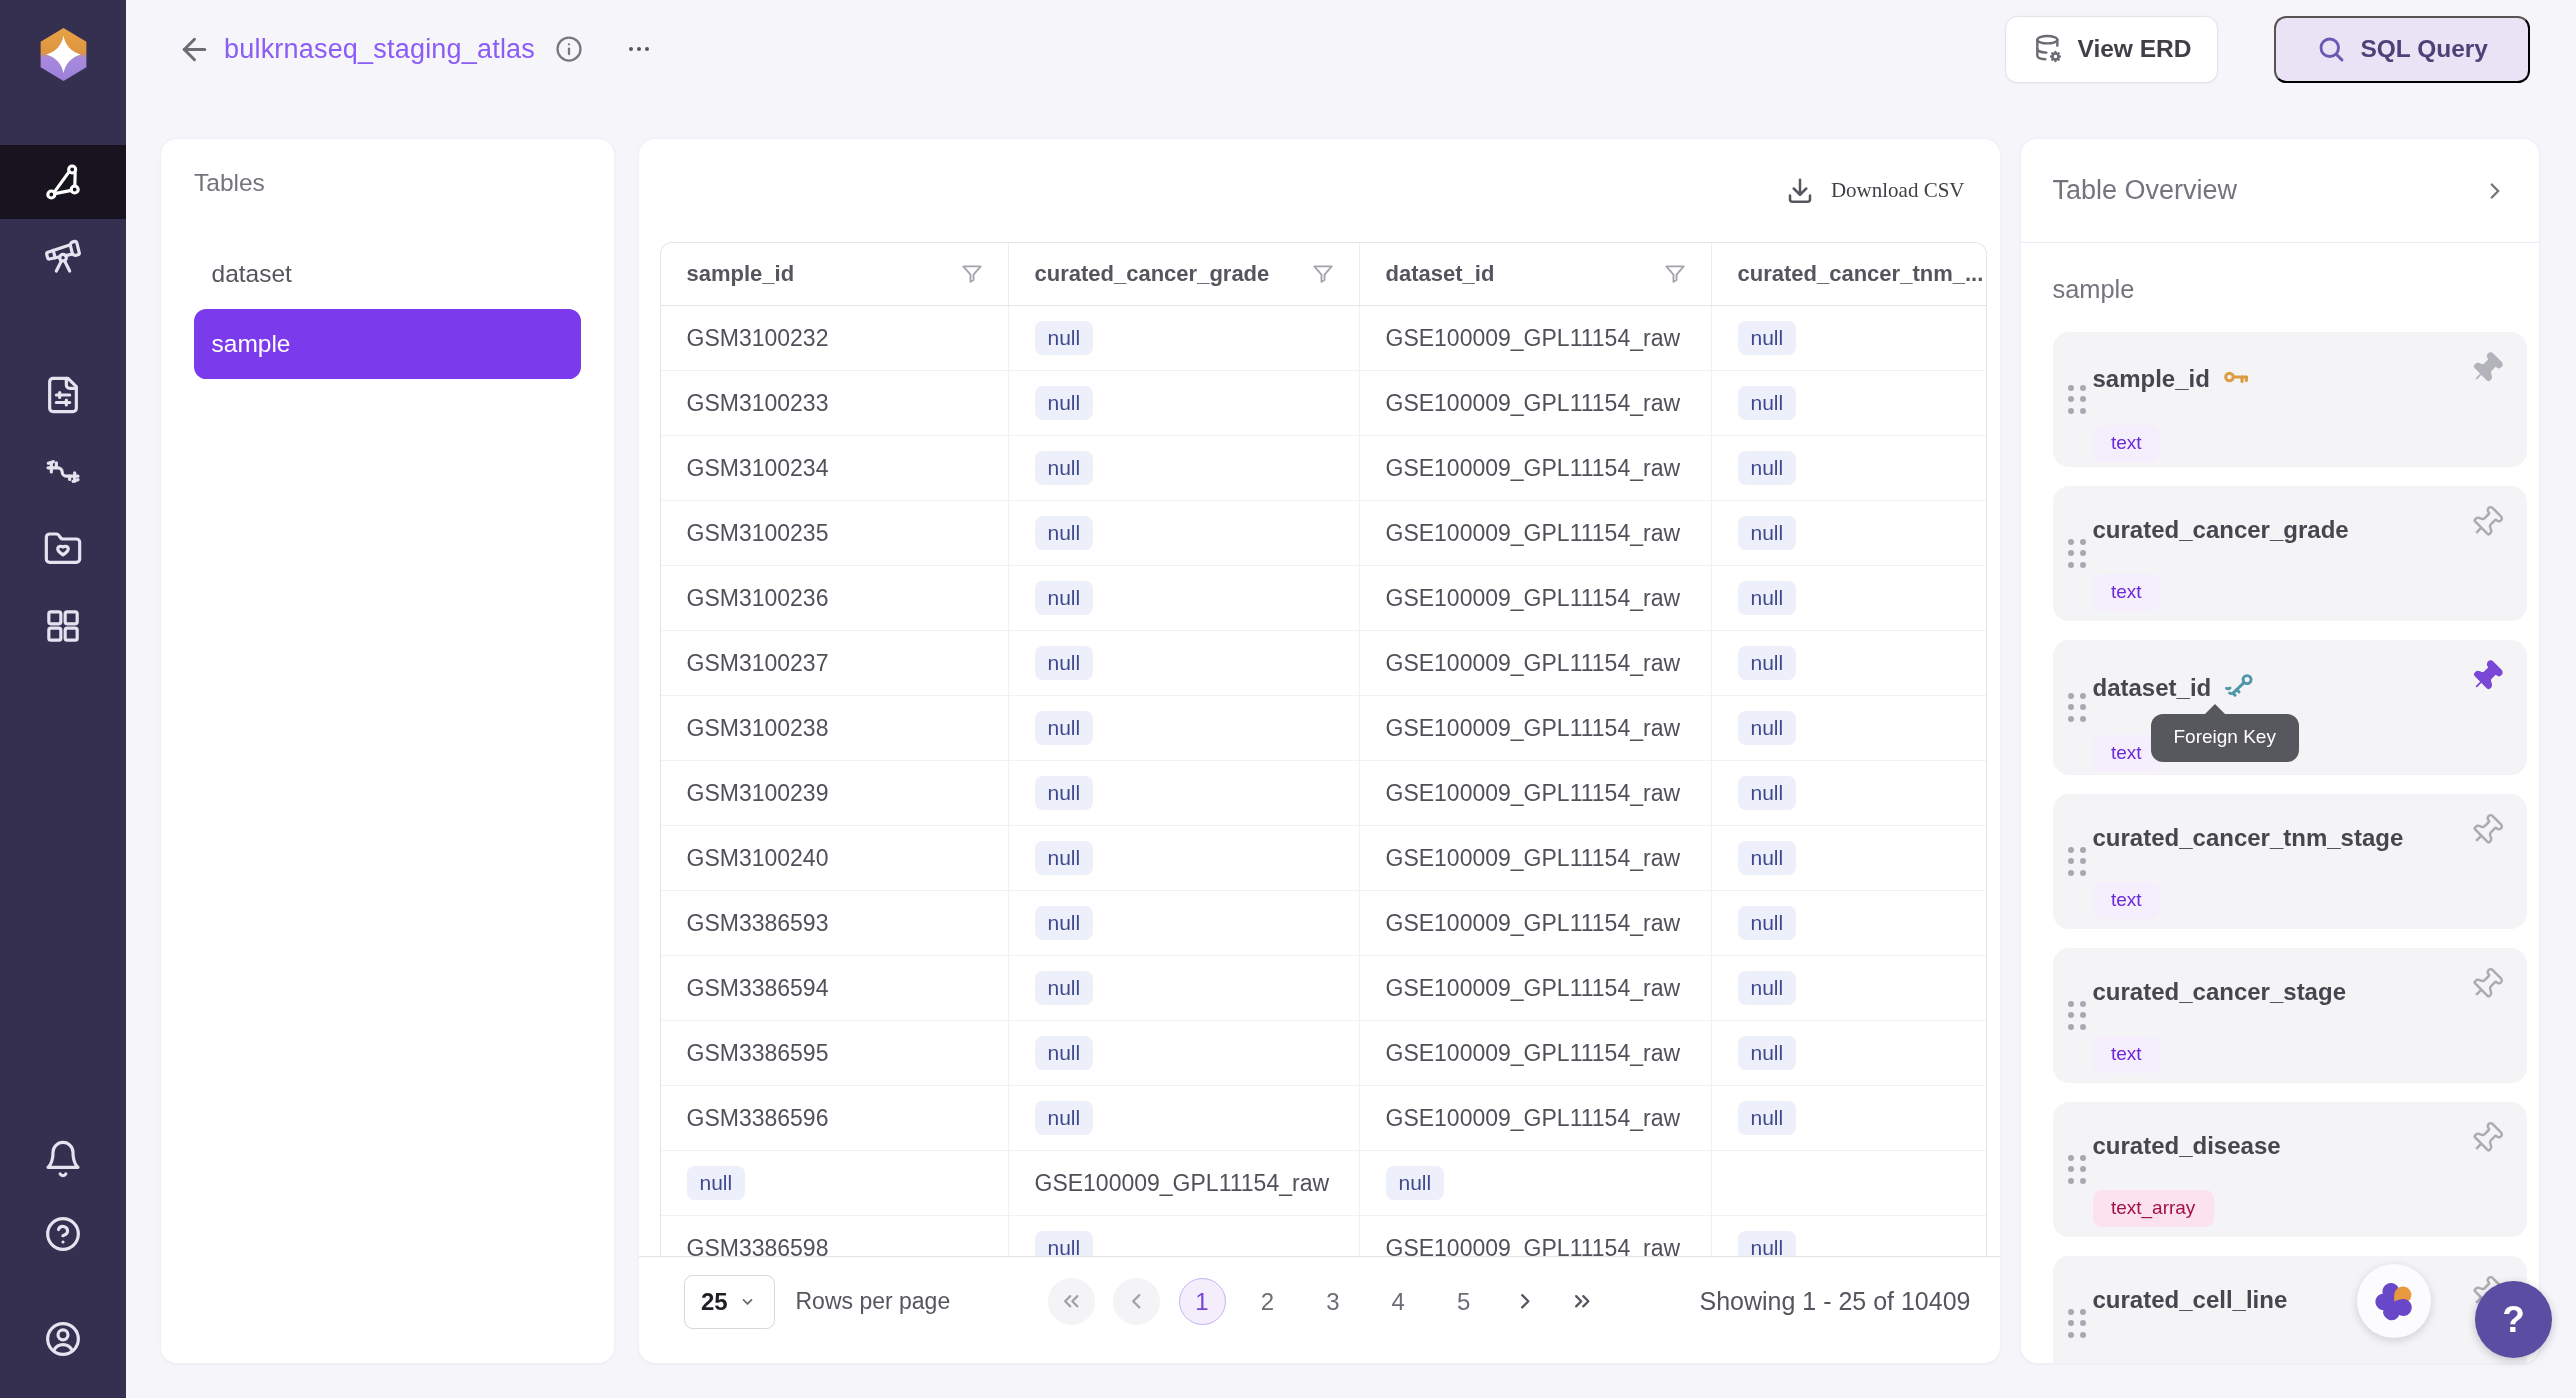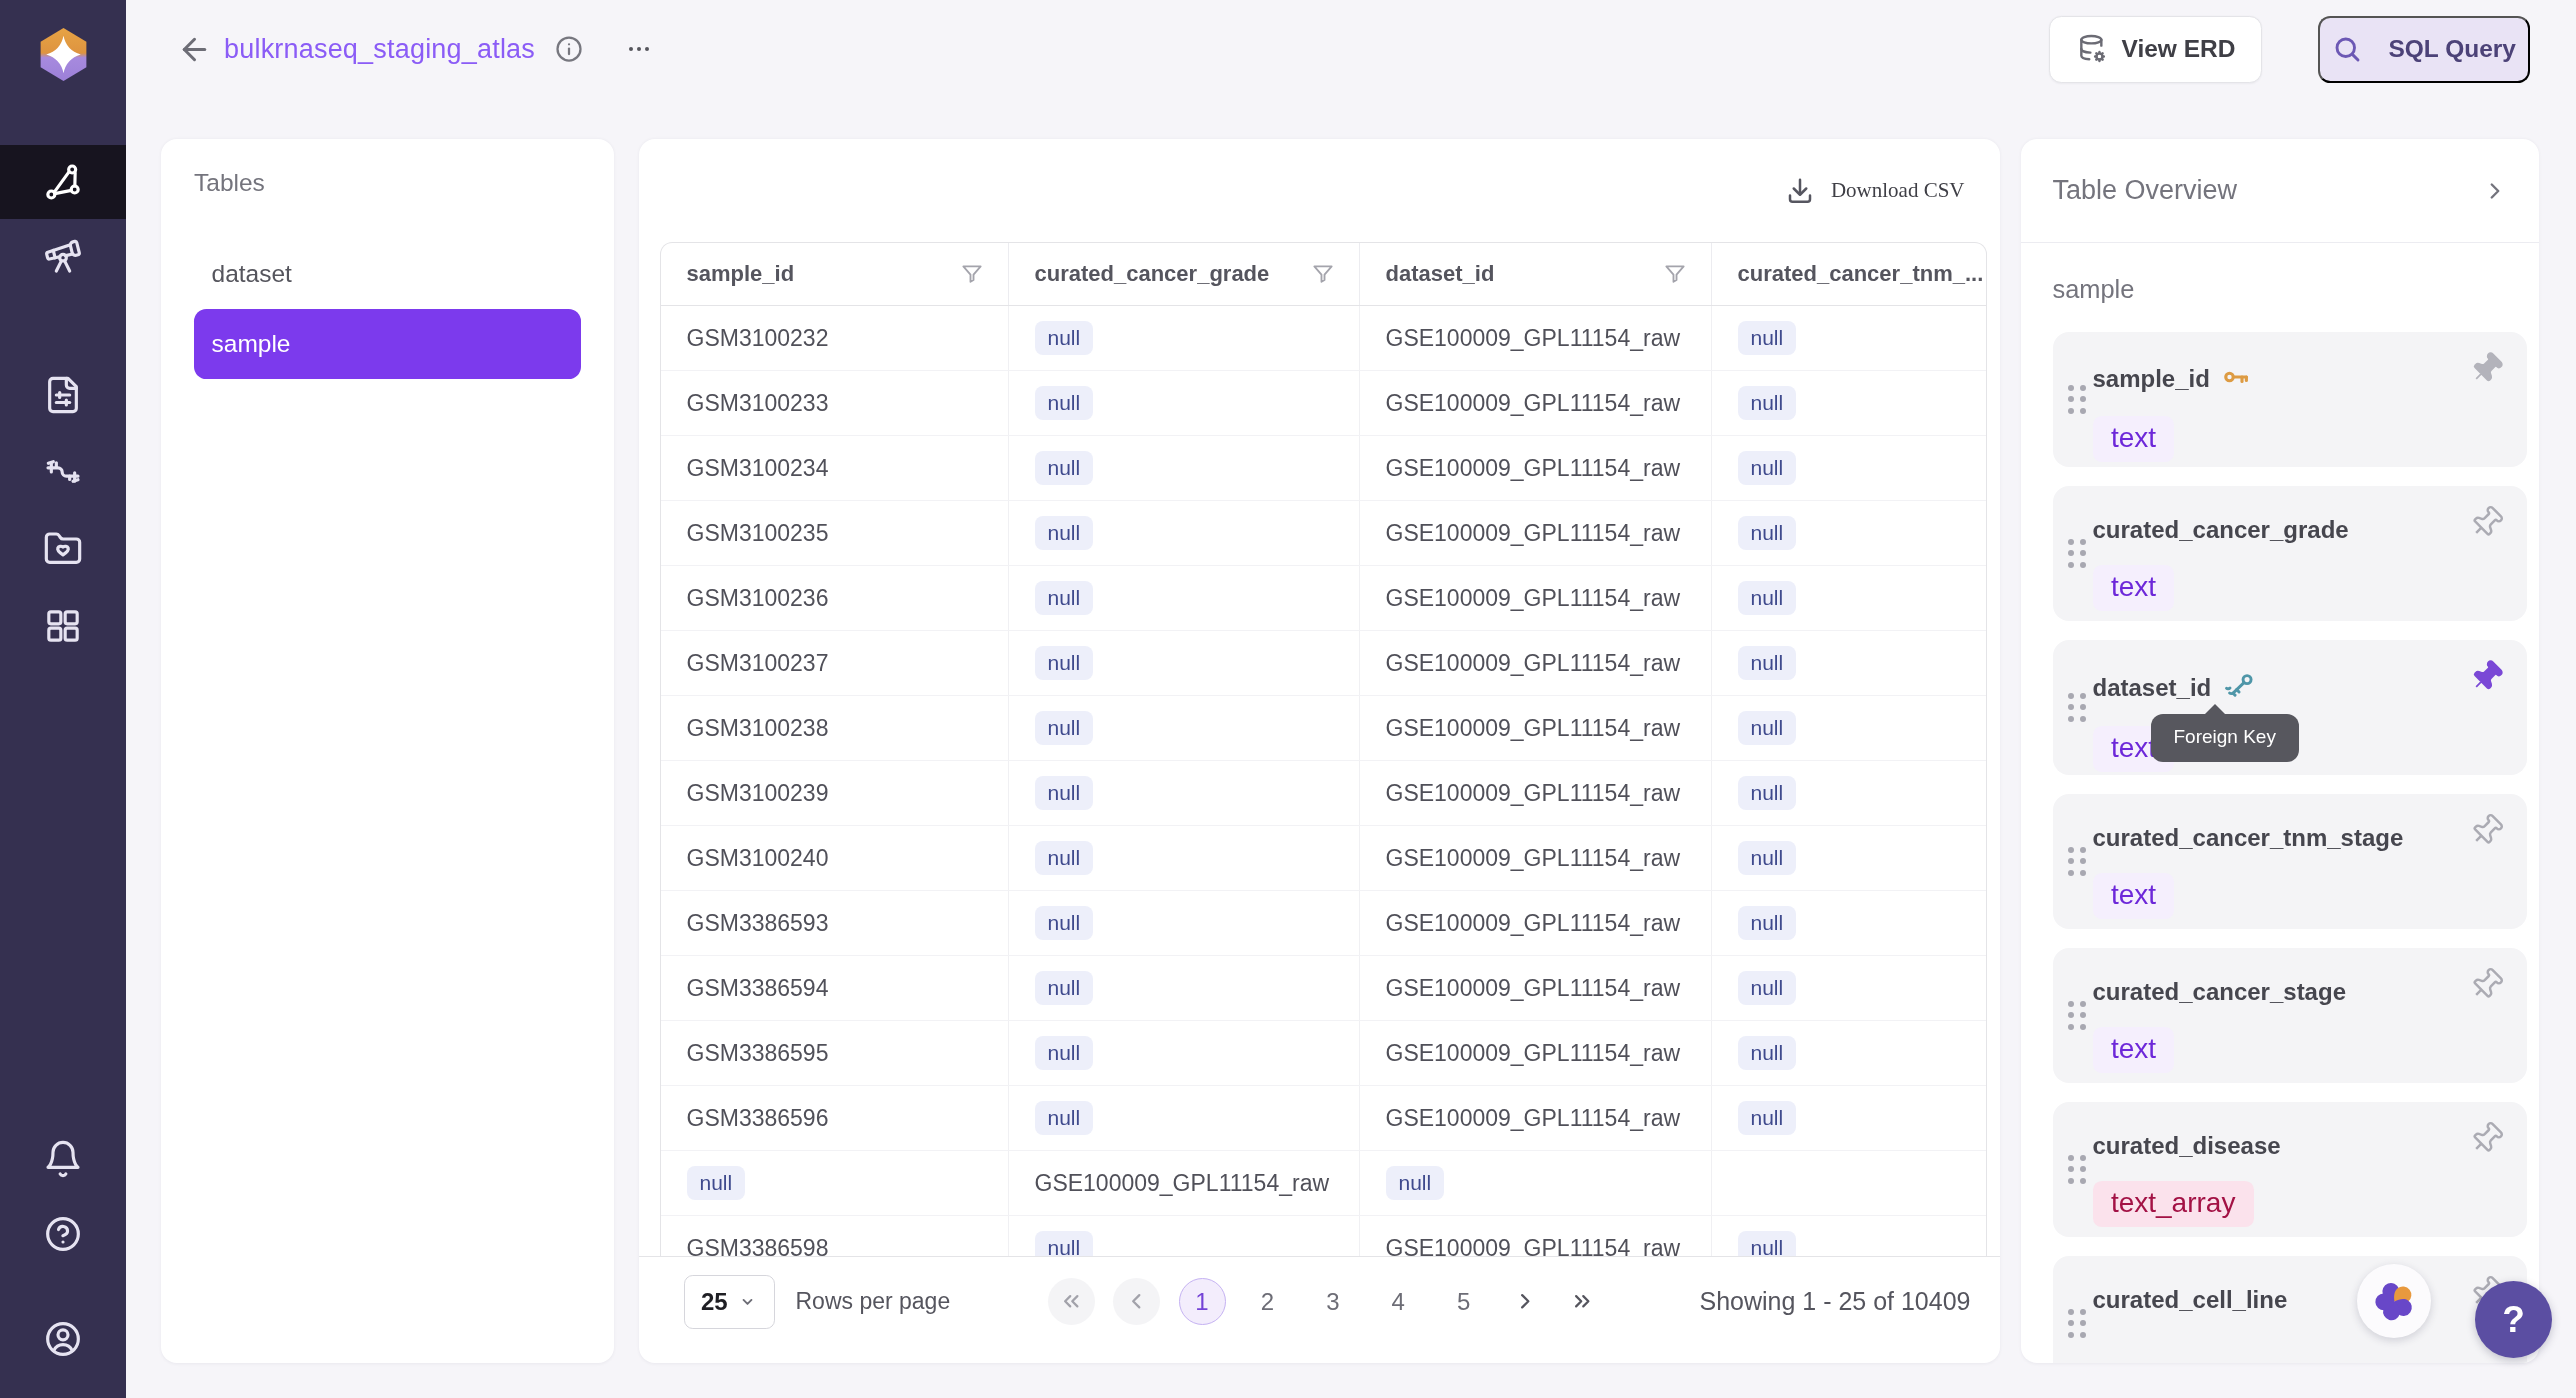--- a/index.html
+++ b/index.html
@@ -27,21 +27,21 @@
   .back-btn svg { width:35px; height:35px; stroke:#6d6d76; fill:none; stroke-width:2.1; stroke-linecap:round; stroke-linejoin:round; }
   .page-title { margin-left:10px; font-size:27px; font-weight:400; color:#8b5cf6; letter-spacing:0.2px; }
   .info-icon { margin-left:19px; display:flex; cursor:pointer; }
   .info-icon svg { width:30px; height:30px; stroke:#77777f; fill:none; stroke-width:1.8; stroke-linecap:round; }
   .dots-icon { margin-left:39px; display:flex; cursor:pointer; }
   .dots-icon svg { width:32px; height:32px; fill:#55555d; }
   .topbar-spacer { flex:1; }
   .btn { display:flex; align-items:center; height:67px; border-radius:12.3px; font-size:24.5px; font-weight:600; cursor:pointer; }
   .btn-erd { background:#ffffff; border:1.3px solid #e4e4e8; color:#3f3f46; padding:0 26px; gap:14px; box-shadow:0 0.9px 1.8px rgba(30,30,50,.05); }
   .btn-erd svg { width:32px; height:32px; stroke:#6b6b74; fill:none; stroke-width:1.8; stroke-linecap:round; stroke-linejoin:round; }
-  .btn-sql { background:#e9e3f5; color:#4c4278; padding:0 12px; gap:26px; margin-left:56px; }
+  .btn-sql { background:#e9e3f5; color:#4c4278; padding:0 40px; gap:14px; margin-left:56px; }
   .btn-sql svg { width:30px; height:30px; stroke:#6c58b4; fill:none; stroke-width:2.3; stroke-linecap:round; }
 
   
   .content { margin-left:126px; padding:41px 38px 0 35px; display:flex; height:1265px; }
   .panel { background:#ffffff; border-radius:16px; box-shadow:0 0.9px 3.5px rgba(40,40,70,.06); height:1224px; }
 
   
   .tables-panel { width:453px; padding:30px 33px; flex:none; }
   .tables-title { font-size:24.5px; font-weight:500; color:#74747d; }
   .tables-list { margin-top:42px; display:flex; flex-direction:column; }
@@ -103,21 +103,21 @@
   .drag-handle i { width:6.1px; height:6.1px; border-radius:50%; background:#a8a8b1; }
   .field-name-row { display:flex; align-items:center; gap:12.3px; }
   .field-name { font-size:24px; font-weight:700; color:#46464e; }
   .key-icon svg { width:30px; height:30px; stroke:#dd9b43; fill:none; stroke-width:2.5; stroke-linecap:round; }
   .fk-icon svg { width:32px; height:32px; stroke:#4f96a8; fill:none; stroke-width:2.2; stroke-linecap:round; stroke-linejoin:round; }
   .pin-icon { position:absolute; top:19px; right:23px; cursor:pointer; }
   .pin-icon svg { width:35px; height:35px; transform:rotate(45deg); }
   .pin-outline svg path { fill:none; stroke:#ababb3; stroke-width:1.7; stroke-linejoin:round; }
   .pin-filled-gray svg path { fill:#b3b3bb; stroke:#b3b3bb; stroke-width:1.2; stroke-linejoin:round; }
   .pin-filled-purple svg path { fill:#7a48d6; stroke:#7a48d6; stroke-width:1.2; stroke-linejoin:round; }
-  .type-badge { display:inline-block; margin-top:21px; padding:8px 18.4px 9.6px; border-radius:8.8px; font-size:28px; line-height:1; }
+  .type-badge { display:inline-block; margin-top:30px; padding:8px 18.4px 9.6px; border-radius:8.8px; font-size:19px; line-height:1; }
   .type-text { background:#f5effd; color:#6d28d9; }
   .type-array { background:#fbe2ec; color:#a31245; }
   .fk-tooltip { position:absolute; left:98px; top:74px; background:#57575e; color:#ffffff;
                 font-size:19px; padding:12.3px 23px 14px; border-radius:12px; white-space:nowrap; z-index:5; }
   .fk-tooltip::before { content:""; position:absolute; top:-9.6px; left:54px;
                 border-left:10.5px solid transparent; border-right:10.5px solid transparent; border-bottom:10.5px solid #57575e; }
 
   
   .float-logo { position:fixed; left:2357px; top:1264px; width:74px; height:74px; border-radius:50%;
                 background:#fcfbfd; box-shadow:0 2.6px 8.8px rgba(40,40,70,.18); display:flex; align-items:center; justify-content:center; cursor:pointer; z-index:60; }

